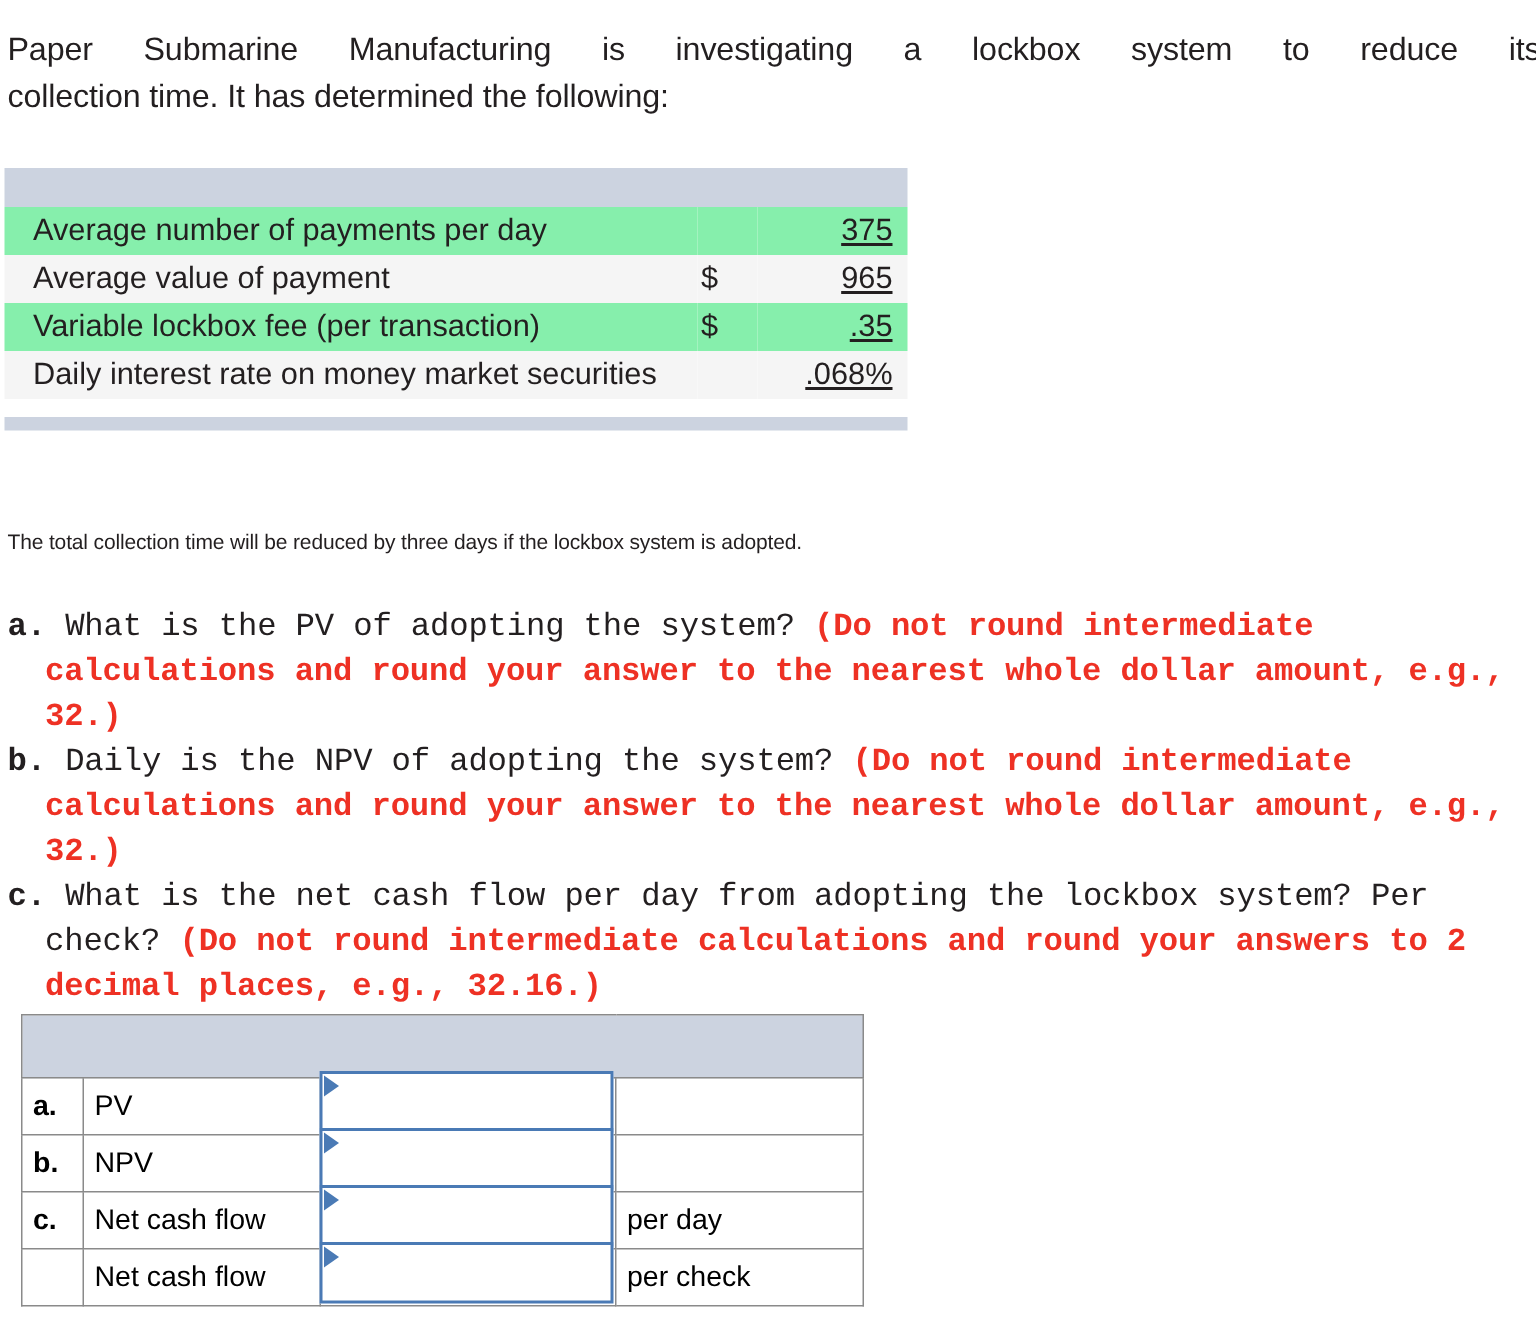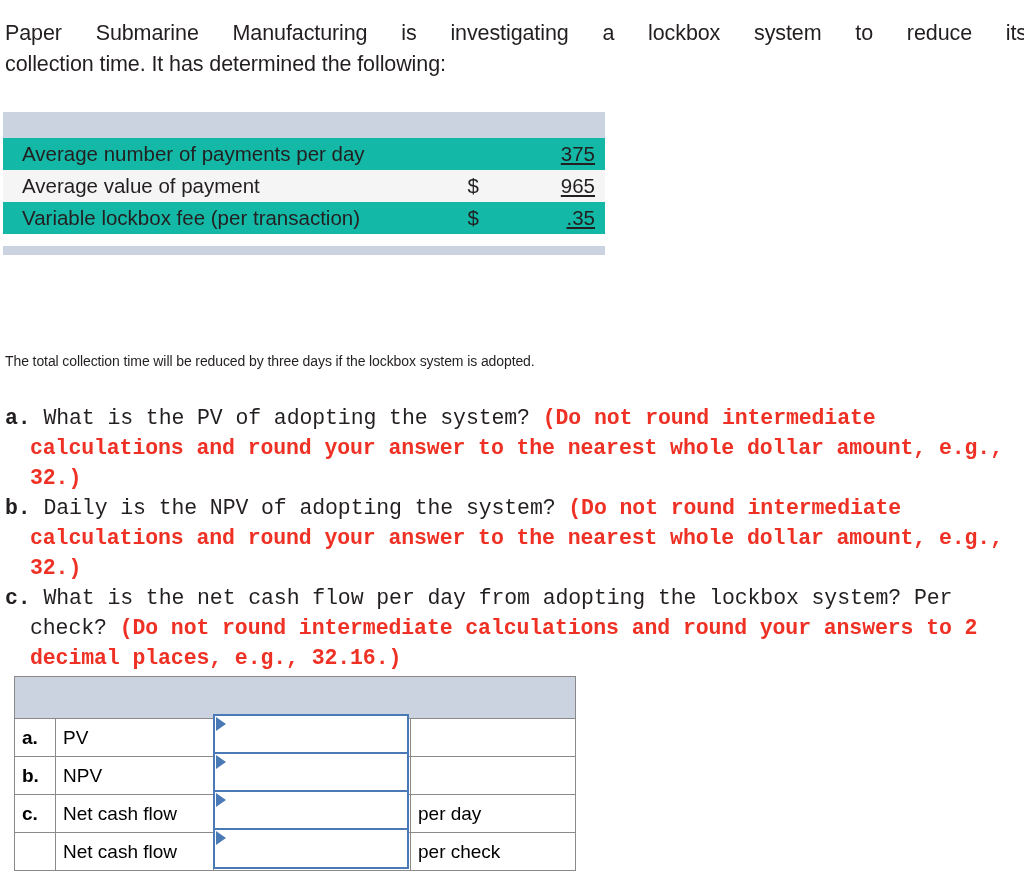--- a/index.html
+++ b/index.html
@@ -48,21 +48,21 @@
     padding: 0;
     border: none;
   }
   .data-table tbody tr.row td {
     padding: 1px 0 2px 0;
     border: none;
     vertical-align: middle;
     line-height: 29px;
   }
   .data-table tr.shade td { background: #f5f5f5; }
-  .data-table tr.plain td { background: #14b8a6; }
+  .data-table tr.plain td { background: #86efac; }
   .dt-label {
     padding-left: 19px !important;
     width: 445px;
   }
   .dt-cur {
     width: 38px;
     text-align: left;
     padding-left: 2px !important;
   }
   .dt-val {
@@ -197,20 +197,25 @@
       <td class="dt-cur">$</td>
       <td class="dt-val">965</td>
     </tr>
 
     <tr class="row plain">
       <td class="dt-label">Variable lockbox fee (per transaction)</td>
       <td class="dt-cur">$</td>
       <td class="dt-val">.35</td>
     </tr>
 
+    <tr class="row shade dt-tall">
+      <td class="dt-label">Daily interest rate on money market securities</td>
+      <td class="dt-cur"></td>
+      <td class="dt-val">.068%</td>
+    </tr>
 
     <tr class="foot-gap">
       <td colspan="3"></td>
     </tr>
     <tr class="foot-bar">
       <td colspan="3"></td>
     </tr>
   </tbody>
 </table>
 

